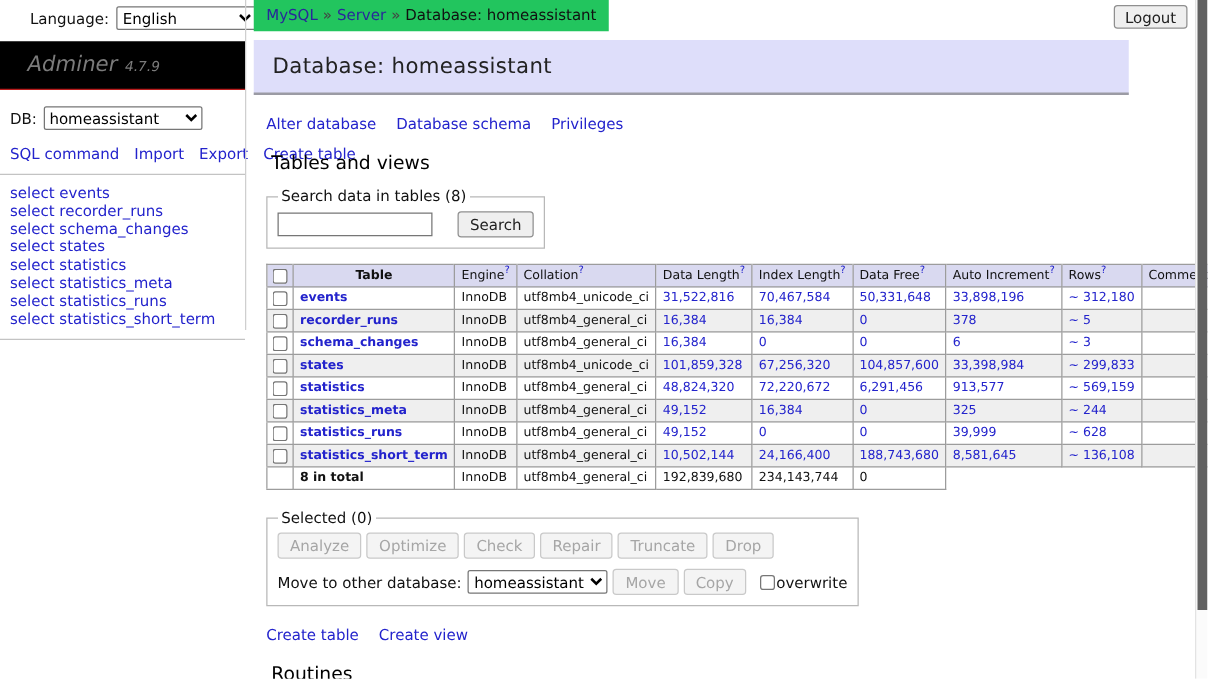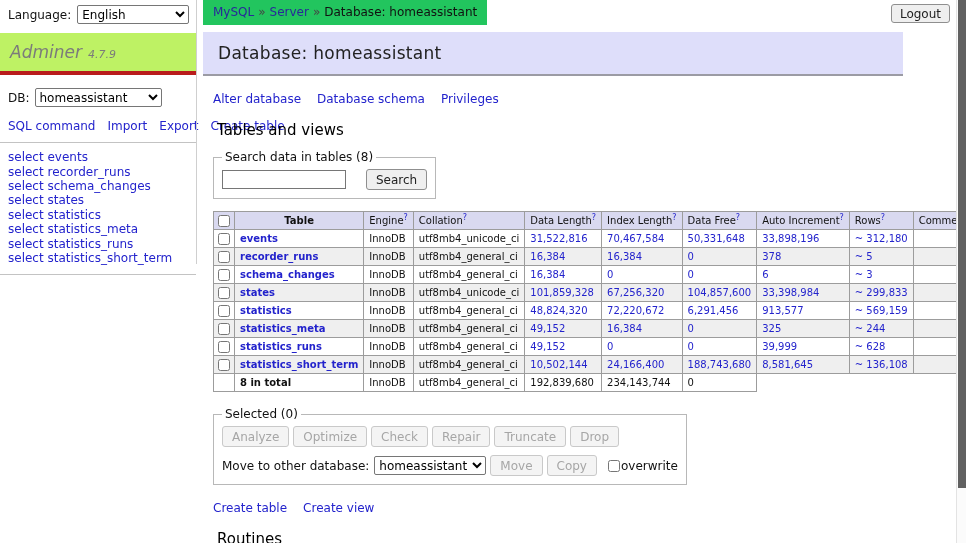--- a/index.html
+++ b/index.html
@@ -7,30 +7,30 @@
     --stripe:#efefef; --border:#9c9c9c;
   }
   *{box-sizing:border-box;}
   html,body{margin:0;padding:0;}
   body{
     width:966px;height:543px;overflow:hidden;position:relative;background:#fff;
     font-family:"DejaVu Sans","Liberation Sans",sans-serif;font-size:12px;color:#111;
   }
   a{color:var(--link);text-decoration:none;cursor:pointer;}
   
-  .lang-bar{position:absolute;left:8px;top:5px;}
+  .lang-bar{position:absolute;left:24px;top:5px;}
   .lang-bar label{margin-right:6px;}
   select{
     font-family:inherit;font-size:12px;height:19px;border:1px solid #767676;background:#fff;border-radius:2px;
   }
   .lang-select{width:112px;}
   
   .sidebar{position:absolute;left:0;top:33px;width:196px;}
   .sidebar h1{
-    margin:0;padding:9px 10px;background:#bef264;border-bottom:4px solid #b91c1c;
+    margin:0;padding:9px 22px;background:#000000;border-bottom:1px solid #b91c1c;
     font-size:17px;font-weight:normal;font-style:italic;color:#7b7b7b;
   }
   .sidebar h1 .ver{font-size:11px;font-style:italic;margin-left:6px;color:#7b7b7b;}
   .db-row{margin:13px 0 0 8px;}
   .db-row label{margin-right:5px;}
   .db-select{width:127px;}
   .actions{margin:12px 0 0 8px;width:160px;line-height:1.18;}
   .actions a{margin-right:12px;white-space:nowrap;text-align:center;}
   .menu-links{margin:7px 0 0 8px;line-height:1.2;}
   .menu-links a{display:block;white-space:nowrap;}

